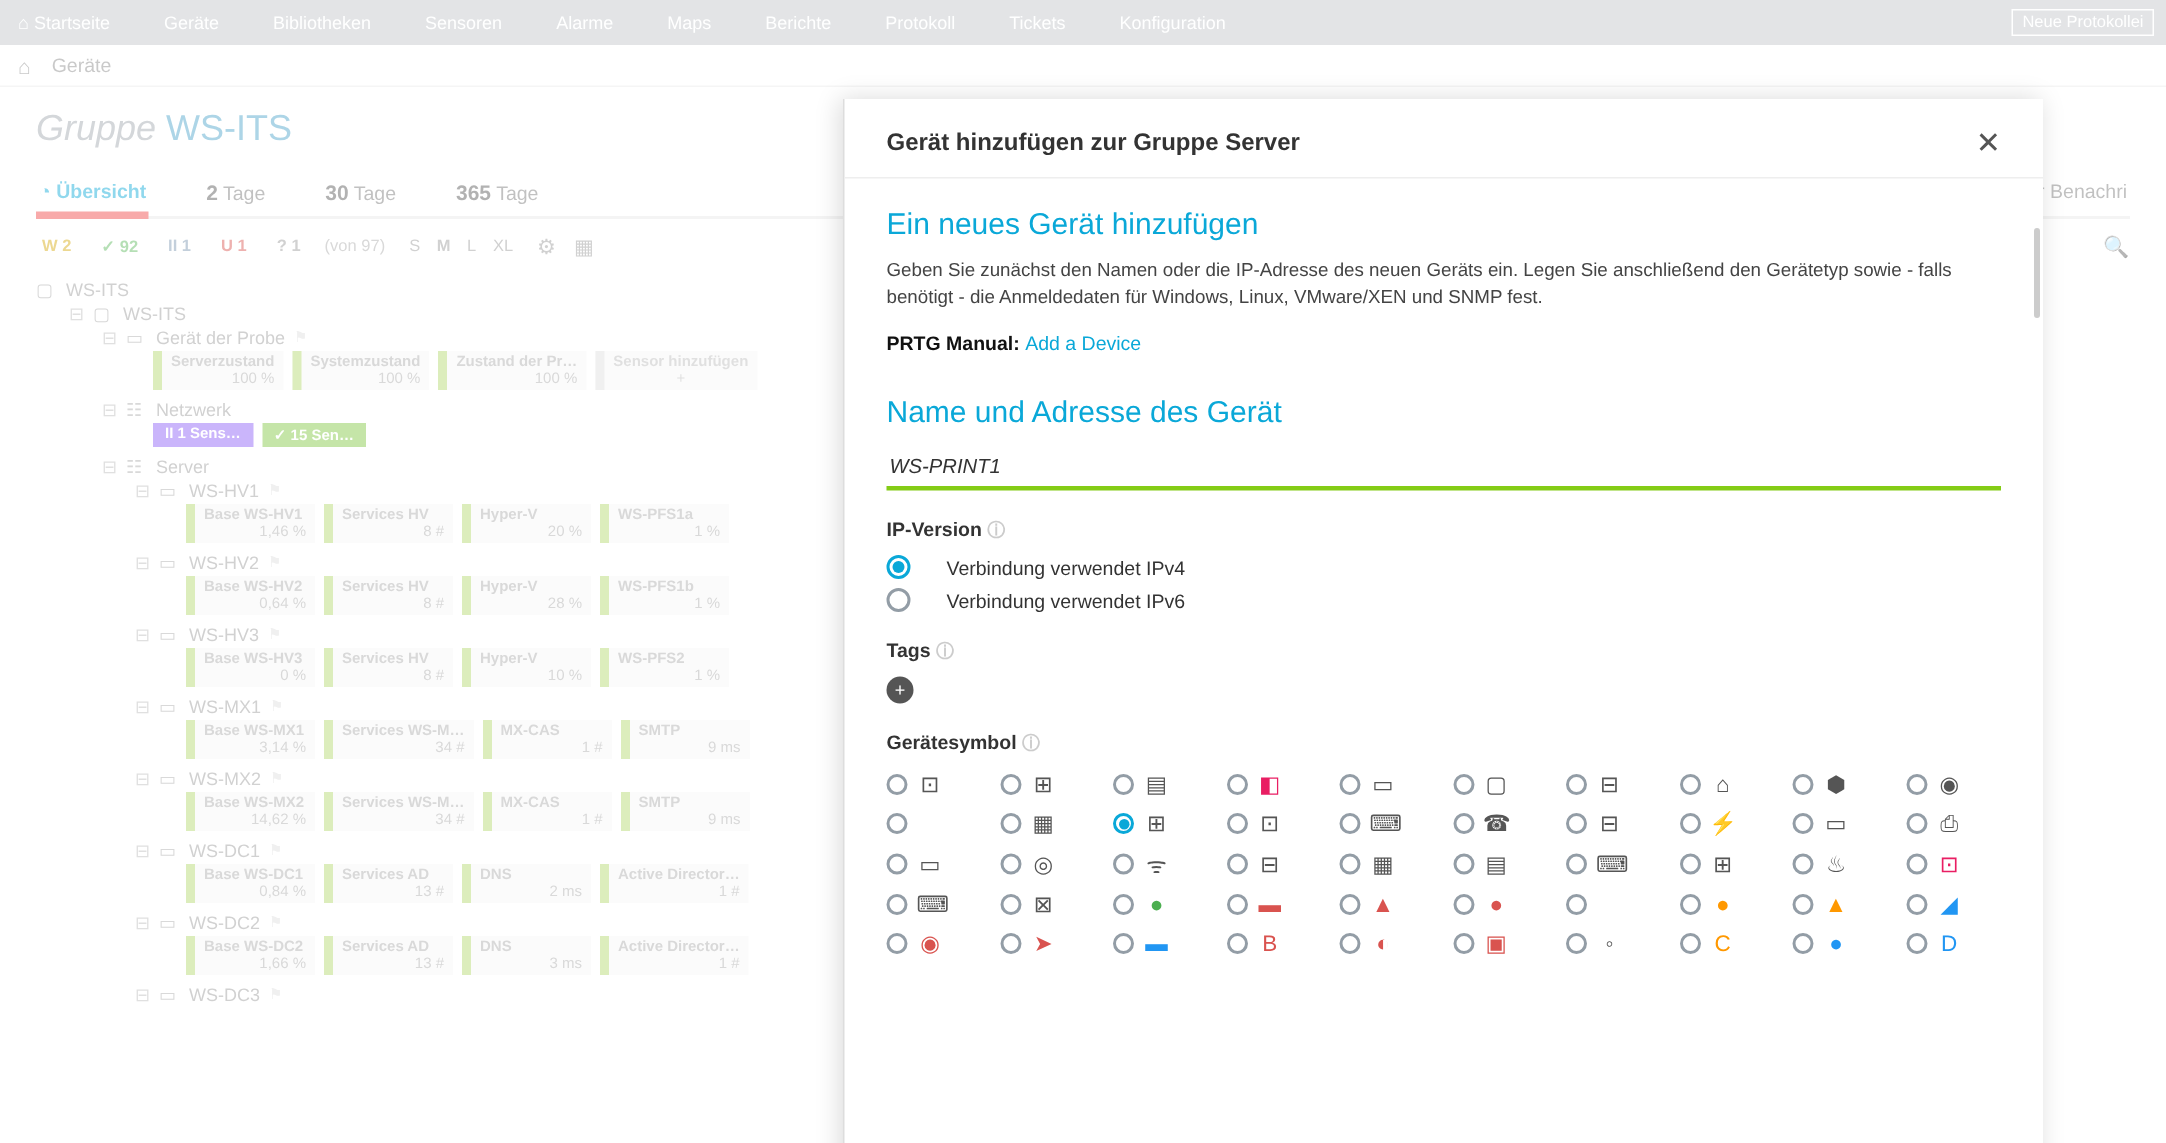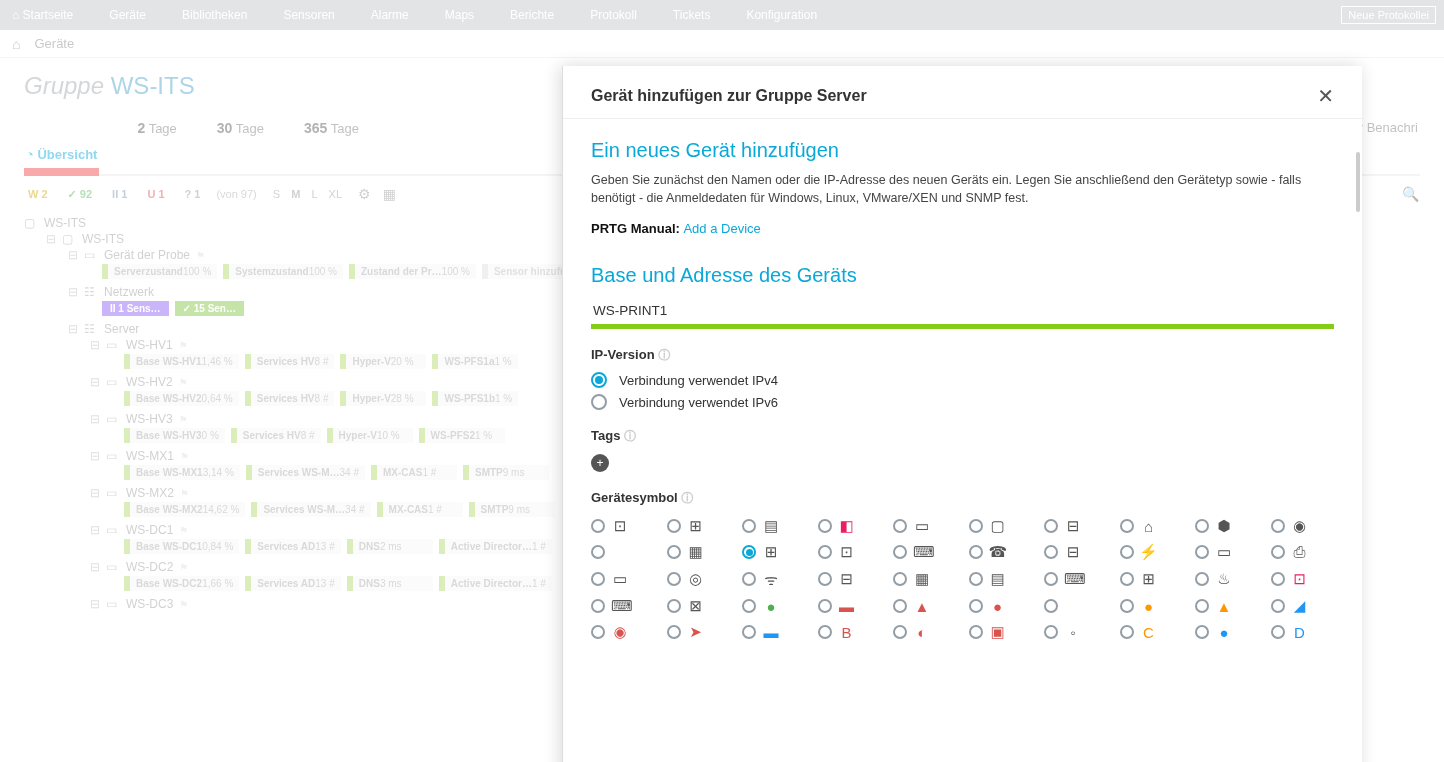--- a/index.html
+++ b/index.html
@@ -16,21 +16,21 @@
 .crumbs { height: 28px; background: #fff; display: flex; align-items: center; padding: 0 12px; gap: 14px; color: #888; font-size: 13px; border-bottom: 1px solid #e9e9e9; }
 .crumbs .home-icon::before { content: "⌂"; font-size: 14px; }
 
 
 .page { padding: 14px 24px; background: #fff; height: calc(100% - 58px); overflow: hidden; }
 .page h1 { font-weight: 300; color: #9fa6ad; font-size: 24px; margin-bottom: 14px; }
 .page h1 .bold { font-weight: 400; }
 
 .tabs { display: flex; gap: 36px; border-bottom: 2px solid #e6e6e6; margin-bottom: 10px; font-size: 13px; color: #777; }
 .tabs .tab { padding: 6px 2px; position: relative; cursor: pointer; }
-.tabs .tab.active { color: #0aa8d8; border-bottom: 8px solid #ef4444; margin-bottom: -2px; font-weight: 600; margin-top: 27px; }
+.tabs .tab.active { color: #0aa8d8; border-bottom: 5px solid #ef4444; margin-bottom: -2px; font-weight: 600; }
 .tabs .tab .big { font-weight: 700; font-size: 14px; color: #555; }
 
 .toolbar { display: flex; align-items: center; gap: 12px; font-size: 11px; color: #888; margin-bottom: 14px; }
 .toolbar .badge { padding: 1px 4px; border-radius: 2px; font-weight: 600; }
 .toolbar .w { color: #d6a80c; }
 .toolbar .g { color: #5cb85c; }
 .toolbar .p { color: #7a96b0; }
 .toolbar .u { color: #d9534f; }
 .toolbar .q { color: #999; }
 .toolbar .von { color: #aaa; }
@@ -41,21 +41,21 @@
 .toolbar-right .search-icon::before { content: "🔍"; color: #bbb; font-size: 14px; }
 
 
 .tree { font-size: 12px; color: #999; }
 .tree .node { margin: 2px 0; display: flex; align-items: center; gap: 6px; }
 .tree .node .toggle { width: 10px; text-align: center; color: #bbb; cursor: pointer; }
 .tree .node .icon { width: 14px; display: inline-block; color: #aaa; }
 .tree .node .flag { color: #ddd; font-size: 10px; }
 .tree .children { margin-left: 22px; }
 .tree .sensors { display: flex; gap: 6px; margin-left: 34px; margin-bottom: 6px; flex-wrap: wrap; }
-.tree .sensor { display: flex; flex-direction: row; background: #f7f7f7; padding: 2px 6px; min-width: 86px; border-left: 6px solid #b2d86b; font-size: 10px; color: #aaa; }
+.tree .sensor { display: flex; flex-direction: column; background: #f7f7f7; padding: 2px 6px; min-width: 86px; border-left: 6px solid #b2d86b; font-size: 10px; color: #aaa; }
 .tree .sensor .sname { font-weight: 600; }
 .tree .sensor .sval { text-align: right; }
 .tree .sensor.add { border-left: 6px solid #ddd; color: #bbb; align-items: center; justify-content: center; }
 .tree .net-badge { padding: 2px 8px; background: #8b5cf6; color: #fff; font-size: 10px; font-weight: 700; display: inline-block; }
 .tree .net-badge.g { background: #7ec63f; }
 
 
 .dim { position: absolute; inset: 0; background: rgba(255,255,255,0.55); pointer-events: none; }
 
 
@@ -63,22 +63,22 @@
 .modal-head { padding: 20px 28px 12px; border-bottom: 1px solid #eee; display: flex; align-items: center; }
 .modal-head h2 { font-size: 16px; font-weight: 700; color: #333; flex: 1; }
 .modal-head .close { font-size: 20px; color: #555; cursor: pointer; line-height: 1; }
 .modal-body { flex: 1; overflow-y: auto; padding: 20px 28px 40px; color: #333; }
 .modal-body h3 { color: #0aa8d8; font-weight: 400; font-size: 20px; margin-bottom: 10px; }
 .modal-body p.desc { font-size: 12.5px; color: #444; line-height: 1.4; margin-bottom: 14px; }
 .modal-body .manual { font-size: 13px; color: #111; font-weight: 700; margin-bottom: 28px; display: block; }
 .modal-body .manual a { color: #0aa8d8; font-weight: 400; }
 .modal-body label.fieldlabel { font-size: 13px; font-weight: 700; color: #333; display: block; margin: 18px 0 8px; }
 .modal-body label.fieldlabel .info { color: #ccc; font-size: 12px; }
-.modal-body input[type=text] { width: 100%; border: none; border-bottom: 5px solid #84cc16; padding: 6px 2px; font-size: 13.5px; color: #333; outline: none; }
-.modal-body .radio-row { display: flex; align-items: center; gap: 12px; font-size: 13px; color: #333; margin: 6px 0; }
+.modal-body input[type=text] { width: 100%; border: none; border-bottom: 3px solid #84cc16; padding: 6px 2px; font-size: 13.5px; color: #333; outline: none; font-style: italic; }
+.modal-body .radio-row { display: flex; align-items: center; gap: 24px; font-size: 13px; color: #333; margin: 6px 0; }
 .modal-body .radio-row .radio { width: 16px; height: 16px; border: 2px solid #939da6; border-radius: 50%; display: inline-flex; align-items: center; justify-content: center; }
 .modal-body .radio-row .radio.on { border-color: #0aa8d8; }
 .modal-body .radio-row .radio.on::after { content: ""; width: 8px; height: 8px; background: #0aa8d8; border-radius: 50%; }
 .modal-body .tag-add { width: 18px; height: 18px; border-radius: 50%; background: #555; color: #fff; display: inline-flex; align-items: center; justify-content: center; font-size: 12px; cursor: pointer; }
 
 .device-icons { display: grid; grid-template-columns: repeat(10, 1fr); gap: 8px 12px; margin-top: 10px; }
 .device-icons .iconcell { display: flex; align-items: center; gap: 6px; }
 .device-icons .iconcell .r { width: 14px; height: 14px; border: 2px solid #939da6; border-radius: 50%; display: inline-flex; align-items: center; justify-content: center; flex-shrink: 0; }
 .device-icons .iconcell .r.on { border-color: #0aa8d8; }
 .device-icons .iconcell .r.on::after { content: ""; width: 7px; height: 7px; background: #0aa8d8; border-radius: 50%; }
@@ -404,21 +404,21 @@
     <h2>Gerät hinzufügen zur Gruppe Server</h2>
     <span class="close">✕</span>
   </div>
   <div class="modal-body">
     <h3>Ein neues Gerät hinzufügen</h3>
     <p class="desc">Geben Sie zunächst den Namen oder die IP-Adresse des neuen Geräts ein. Legen Sie anschließend den Gerätetyp sowie - falls benötigt - die Anmeldedaten für Windows, Linux, VMware/XEN und SNMP fest.</p>
     <span class="manual">
       <span>PRTG Manual: </span><a>Add a Device</a>
     </span>
 
-    <h3>Base und Adresse des Geräts</h3>
+    <h3>Name und Adresse des Gerät</h3>
 
     <input type="text" value="WS-PRINT1" style="">
 
     <label class="fieldlabel"><span>IP-Version</span> <span class="info">ⓘ</span></label>
     <div class="radio-row">
         <span class="radio on"></span>
         <span>Verbindung verwendet IPv4</span>
       </div>
     <div class="radio-row">
         <span class="radio"></span>

